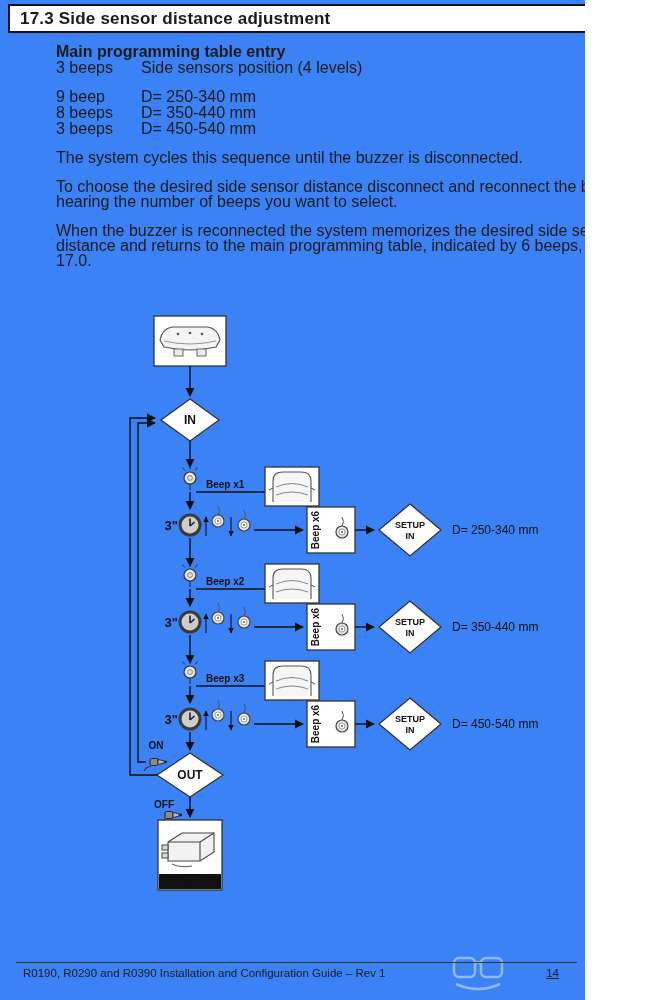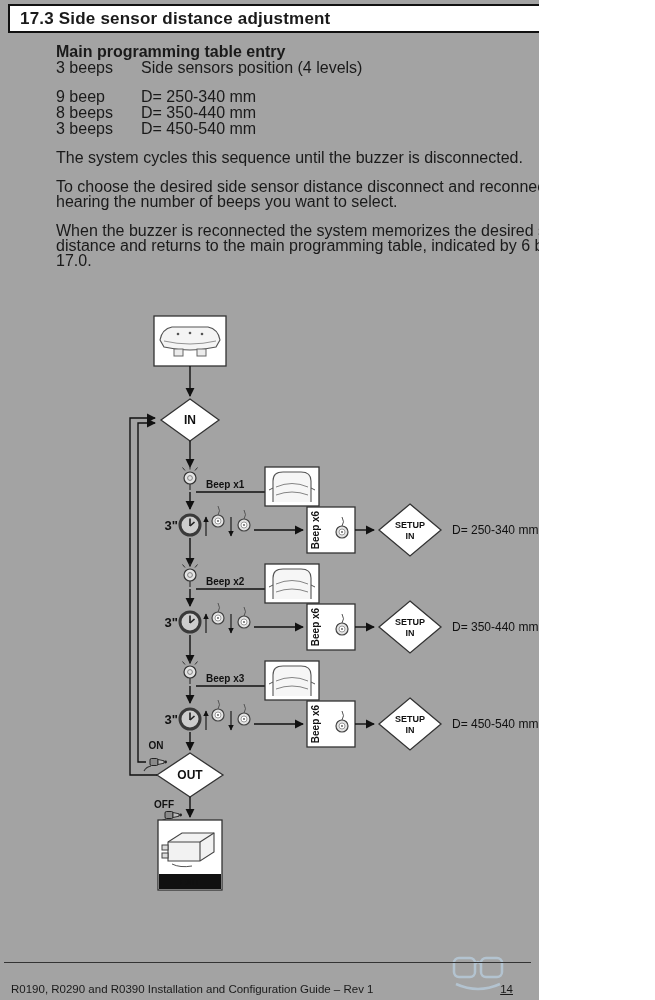--- a/index.html
+++ b/index.html
@@ -1,17 +1,17 @@
 <!DOCTYPE html>
 <html><head>
 <meta charset="utf-8">
 <style>
   html,body { margin:0; padding:0; background:#ffffff; }
   .page {
-    position:relative; width:539px; height:1000px; background:#a3a3a3;
+    position:relative; width:585px; height:1000px; background:#3b82f6;
     font-family:"Liberation Sans", sans-serif; color:#1a1a1a; overflow:hidden;
   }
   .title-bar {
     position:absolute; left:8px; top:4px; width:635px; height:25px;
     border:2px solid #111; background:#fff; display:flex; align-items:center;
   }
   .title-bar h1 { margin:0 0 0 10px; font-size:17px; font-weight:bold; letter-spacing:0.2px; }
   .body-text { position:absolute; left:20px; top:44px; width:618px; font-size:16px; line-height:15px;margin-left:36px; }
   .bt-heading { margin:0; font-weight:bold; }
   .bt-row { display:flex; margin:1px 0; }
@@ -23,22 +23,22 @@
   .diagram .thin { stroke-width:1.1; }
   .diagram .box { fill:#fff; stroke:#333; stroke-width:1.3; }
   .diagram text { font-family:"Liberation Sans", sans-serif; fill:#111; }
   .t-b { font-weight:bold; }
   .t9  { font-size:9px; }
   .t10 { font-size:10px; }
   .t12 { font-size:12px; }
   .t13 { font-size:13px; }
   .t-w { fill:#ffffff; }
   .footer {
-    position:absolute; left:4px; right:8px; top:962px; border-top:1px solid #333;
-    display:flex; justify-content:space-between; padding-top:20px; font-size:11.5px;
+    position:absolute; left:16px; right:8px; top:962px; border-top:1px solid #333;
+    display:flex; justify-content:space-between; padding-top:4px; font-size:11.5px;
   }
   .footer .f-left { padding-left:7px; }
   .footer .f-right { padding-right:18px;text-decoration:underline; }
   .watermark { position:absolute; left:450px; top:952px; }
 </style>
 </head>
 <body>
 
 <div class="page">
 

